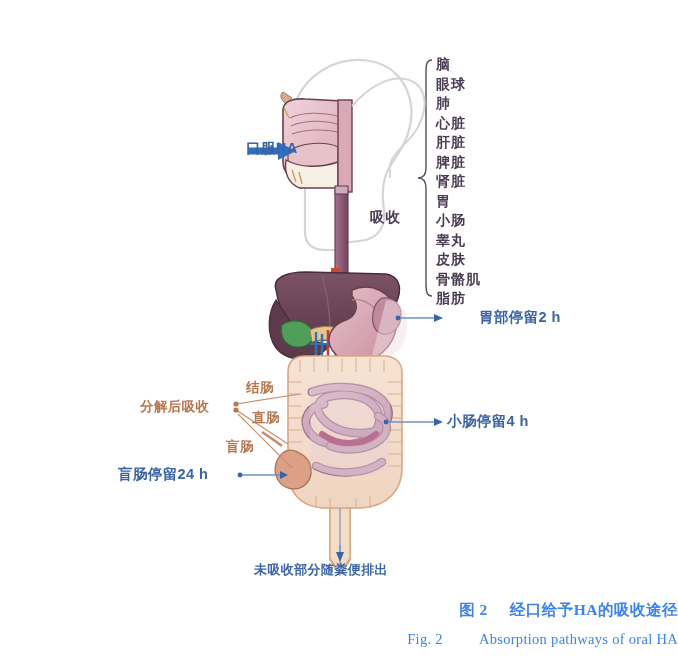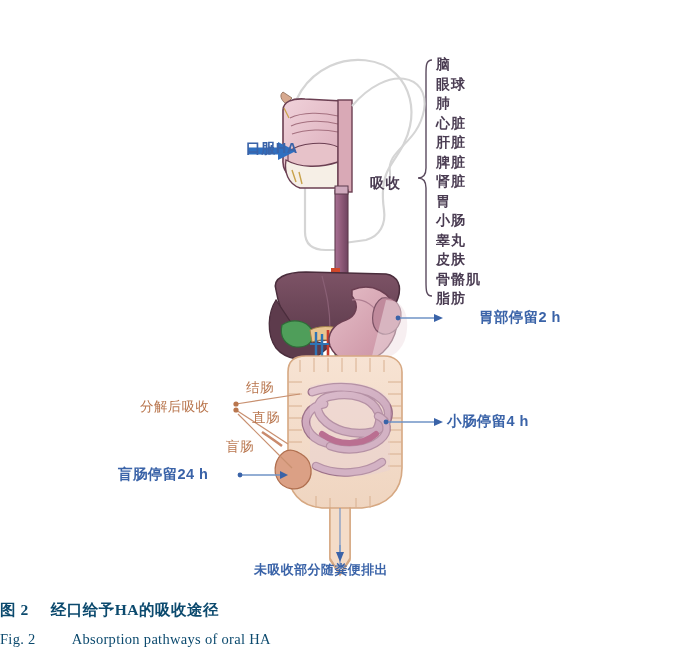--- a/index.html
+++ b/index.html
@@ -9,29 +9,29 @@
     font-family:"Liberation Serif",serif;
     position:relative;
     overflow:hidden;
   }
   #fig{position:absolute;left:0;top:0;width:678px;height:664px;}
 
   
   .lbl{position:absolute;white-space:nowrap;line-height:1;}
 
   .blue{color:#3a63a8;font-family:"Liberation Sans",sans-serif;font-size:14.5px;font-weight:600;letter-spacing:.4px;}
-  .brown{color:#b9764e;font-family:"Liberation Sans",sans-serif;font-size:13.5px;font-weight:400;letter-spacing:.4px;}
+  .brown{color:#b9764e;font-family:"Liberation Sans",sans-serif;font-size:13.5px;font-weight:700;letter-spacing:.4px;}
   .organ{color:#4a3c52;font-family:"Liberation Serif",serif;font-size:14px;font-weight:700;letter-spacing:1px;}
-  .absorb{color:#4a3c52;font-family:"Liberation Serif",serif;font-size:14.5px;font-weight:700;letter-spacing:1px;}
+  .absorb{color:#4a3c52;font-family:"Liberation Serif",serif;font-size:14.5px;font-weight:700;letter-spacing:1px;margin-top:34px;}
 
   .organ-list{position:absolute;left:436px;top:56px;display:flex;flex-direction:column;gap:1.5px;}
   .organ-list .organ{position:relative;}
 
   
-  .cap{position:absolute;width:100%;text-align:left;color:#0c4a6e;}
+  .cap{position:absolute;width:100%;text-align:right;color:#3b82f6;}
   #cap-cn{top:600px;font-size:15.5px;font-weight:700;font-family:"Liberation Serif",serif;letter-spacing:.5px;}
   #cap-cn .num{margin-right:22px;}
   #cap-en{top:631px;font-size:14.5px;font-family:"Liberation Serif",serif;letter-spacing:.3px;}
   #cap-en .num{margin-right:36px;}
 </style>
 </head>
 <body>
 
 <svg id="fig" viewBox="0 0 678 664">
   <defs>

